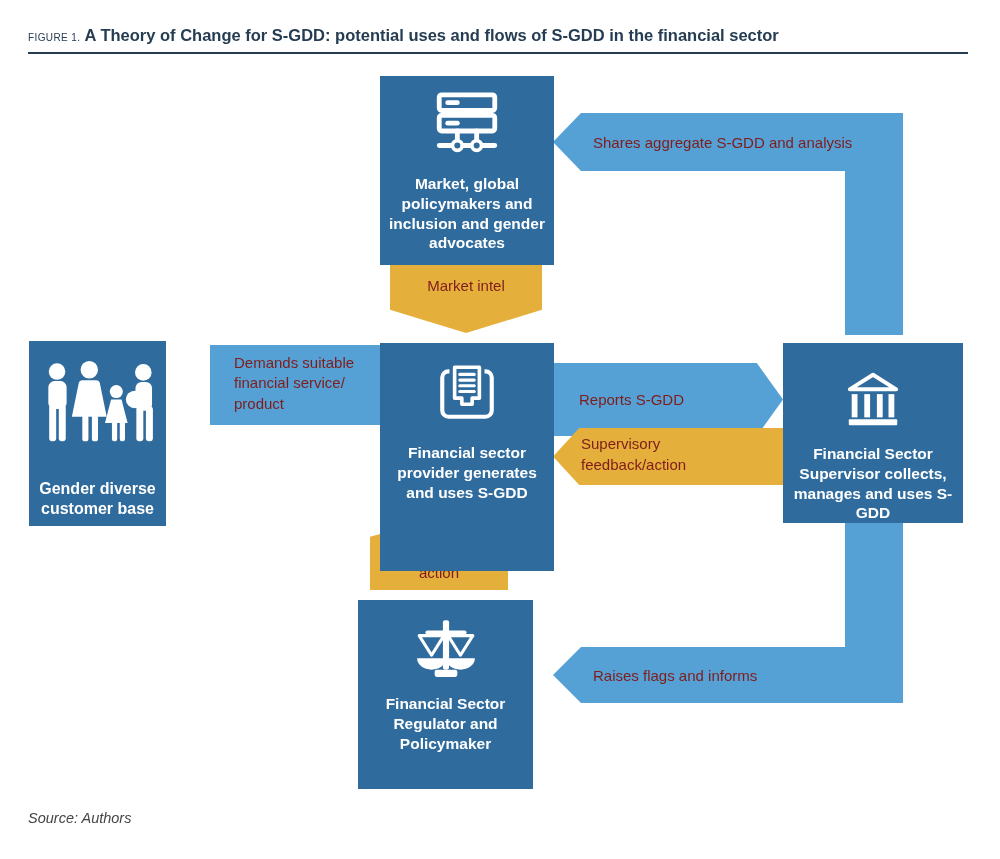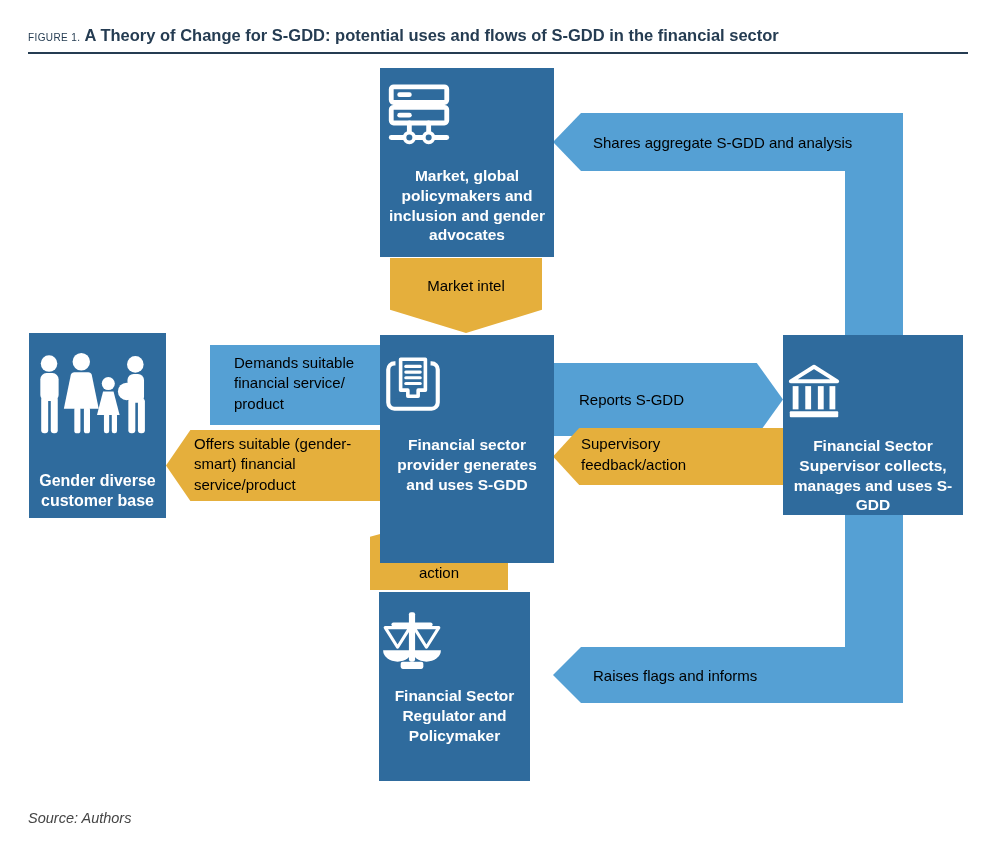--- a/index.html
+++ b/index.html
@@ -6,25 +6,25 @@
   body{font-family:"Liberation Sans", sans-serif;}
   .page{position:relative;width:1000px;height:859px;background:#ffffff;overflow:hidden;}
 
   
   .fig-header{position:absolute;left:28px;top:26px;width:940px;color:#253C52;}
   .fig-header .figlabel{font-size:10px;letter-spacing:.4px;font-weight:400;}
   .fig-header .figtitle{font-size:16.5px;font-weight:700;margin-left:4px;}
   .fig-rule{position:absolute;left:28px;top:52px;width:940px;height:2px;background:#253C52;}
 
   
-  .node{position:absolute;background:#2F6B9D;color:#fff;display:flex;flex-direction:column;align-items:flex-start;text-align:center;box-sizing:border-box;}
+  .node{position:absolute;background:#2F6B9D;color:#fff;display:flex;flex-direction:column;align-items:center;text-align:center;box-sizing:border-box;margin-top:8px;}
   .node .label{font-weight:700;font-size:15.5px;line-height:1.28;padding:0 6px;}
 
   
-  .flow{position:absolute;box-sizing:border-box;color:#000000;font-size:15px;line-height:1.4;}
+  .flow{position:absolute;box-sizing:border-box;color:#7f1d1d;font-size:15px;line-height:1.4;}
   .blue{background:#55A0D4;}
   .yellow{background:#E5AF3C;}
   .flow .ftext{display:block;}
 
   .tip-left-big{clip-path:polygon(8% 0,100% 0,100% 100%,8% 100%,0 50%);}
   .tip-right-med{clip-path:polygon(0 0,88.6% 0,100% 50%,88.6% 100%,0 100%);}
   .tip-left-med{clip-path:polygon(11.4% 0,100% 0,100% 100%,11.4% 100%,0 50%);}
   .tip-down{clip-path:polygon(0 0,100% 0,100% 69%,50% 100%,0 69%);}
   .tip-up{clip-path:polygon(50% 0,100% 26%,100% 100%,0 100%,0 26%);}
 
@@ -50,23 +50,20 @@
   <div class="flow blue" style="left:845px;top:168px;width:58px;height:167px;"></div>
 
   <div class="flow yellow tip-down hcenter" style="left:390px;top:258px;width:152px;height:75px;padding-top:17px;">
     <span class="ftext">Market intel</span>
   </div>
 
   <div class="flow blue tip-right-med" style="left:166px;top:345px;width:214px;height:80px;padding:8px 26px 8px 24px;line-height:1.36;margin-left:44px;">
     <span class="ftext">Demands suitable financial service/ product</span>
   </div>
 
-  <div class="flow yellow tip-left-med" style="left:166px;top:430px;width:214px;height:71px;padding:4px 2px 0 28px;line-height:1.36;">
-    <span class="ftext">Offers suitable (gender-smart) financial service/product</span>
-  </div>
 
   <div class="flow blue tip-right-med vcenter" style="left:553px;top:363px;width:230px;height:73px;padding-left:26px;">
     <span class="ftext">Reports S-GDD</span>
   </div>
 
   <div class="flow yellow tip-left-med" style="left:553px;top:428px;width:230px;height:57px;padding:5px 0 0 28px;line-height:1.4;">
     <span class="ftext" style="width:160px;">Supervisory feedback/action</span>
   </div>
 
   <div class="flow yellow tip-up hcenter" style="left:370px;top:518px;width:138px;height:72px;padding-top:25px;line-height:1.35;">
@@ -148,21 +145,21 @@
           <rect x="23" y="25" width="6" height="24"></rect>
           <rect x="36" y="25" width="6" height="24"></rect>
           <rect x="48" y="25" width="6" height="24"></rect>
           <rect x="7" y="51" width="50" height="6" rx="1"></rect>
         </g>
       </svg>
     </span>
     <span class="label" style="margin-top:13px;">Financial Sector Supervisor collects, manages and uses S-GDD</span>
   </div>
 
-  <div class="node" style="left:379px;top:592px;width:151px;height:189px;padding-top:16px;">
+  <div class="node" style="left:358px;top:592px;width:175px;height:189px;padding-top:16px;">
     <span>
       <svg width="66" height="64" viewBox="0 0 64 62">
         <g fill="none" stroke="#fff" stroke-width="3" stroke-linejoin="round">
           <path d="M6,19 h24 l-12,19 Z"></path>
           <path d="M34,19 h24 l-12,19 Z"></path>
         </g>
         <g fill="#fff">
           <path d="M4,41 a14,11 0 0 0 28,0 Z"></path>
           <path d="M32,41 a14,11 0 0 0 28,0 Z"></path>
           <rect x="29" y="4" width="6" height="48" rx="2"></rect>

